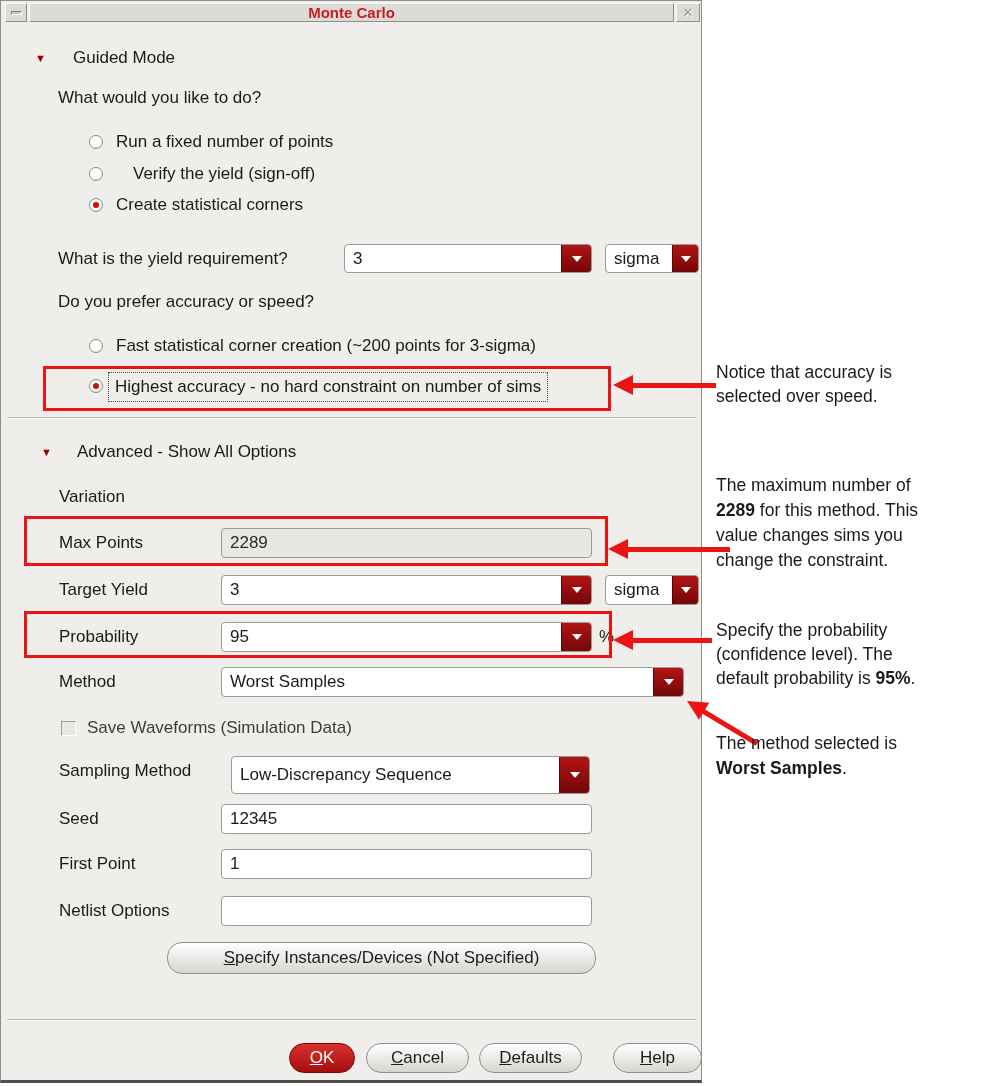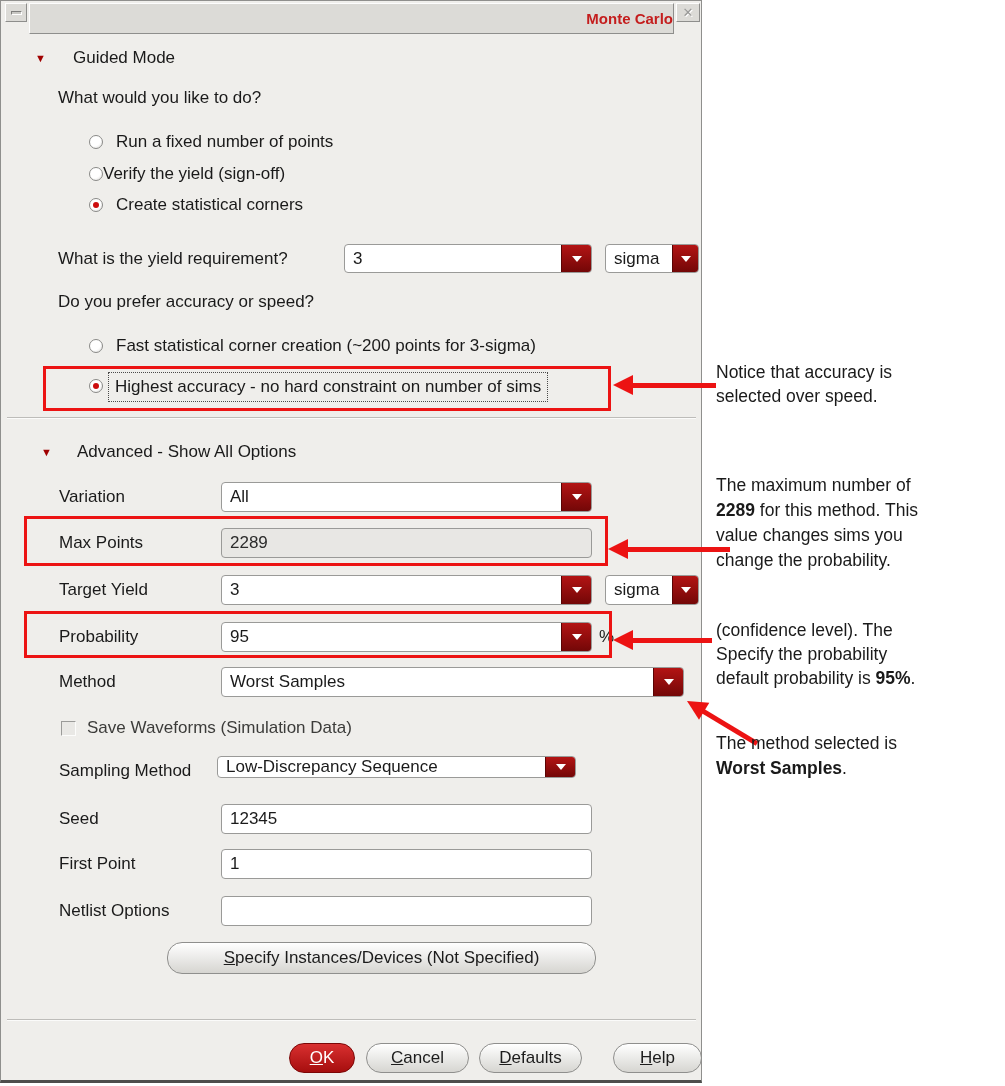--- a/index.html
+++ b/index.html
@@ -16,23 +16,23 @@
     border:1px solid #8f8f8d; border-bottom:3px solid #4e4e4c;
   }
   .titlebar-btn {
     position:absolute; top:2px; height:19px;
     background:#dcdbd7;
     border:1px solid; border-color:#fdfdfd #8e8e8c #8e8e8c #fdfdfd;
     display:flex; align-items:center; justify-content:center;
   }
   .btn-min { left:4px; width:22px; }
   .min-glyph { width:11px; height:4px; background:#c9c8c4; border:1px solid; border-color:#7e7e7c #ffffff #ffffff #7e7e7c; }
-  .title-panel { position:absolute; left:28px; top:2px; width:645px; height:31px;
+  .title-panel { position:absolute; left:28px; top:2px; width:645px; height:19px;
     background:#dcdbd7; border:1px solid; border-color:#fdfdfd #8e8e8c #8e8e8c #fdfdfd;
-    display:flex; align-items:center; justify-content:flex-end; }
+    display:flex; align-items:center; justify-content:center; }
   .title-text { color:#c41e1e; font-size:15px; font-weight:bold; }
   .btn-close { left:675px; width:24px; }
   .close-glyph { color:#9a9a98; font-size:13px; font-weight:bold; text-shadow:1px 1px 0 #ffffff; }
 
   
   .lbl { position:absolute; font-size:17px; line-height:20px; white-space:nowrap; }
   .sec-marker { position:absolute; color:#a00000; font-size:11px; line-height:14px; }
   .radio {
     position:absolute; width:14px; height:14px; border-radius:50%;
     background:radial-gradient(circle at 35% 30%, #ffffff 55%, #d8d7d4);
@@ -118,21 +118,21 @@
 
     <span class="sec-marker" style="left:34px; top:50px;">▼</span>
     <span class="lbl" style="left:72px; top:47px;">Guided Mode</span>
 
     <span class="lbl" style="left:57px; top:87px;">What would you like to do?</span>
 
     <span class="radio" style="left:88px; top:134px;"></span>
     <span class="lbl" style="left:115px; top:131px;">Run a fixed number of points</span>
 
     <span class="radio" style="left:88px; top:166px;"></span>
-    <span class="lbl" style="left:102px; top:163px;">Verify the yield (sign-off)</span>
+    <span class="lbl" style="left:132px; top:163px;">Verify the yield (sign-off)</span>
 
     <span class="radio sel" style="left:88px; top:197px;"></span>
     <span class="lbl" style="left:115px; top:194px;text-align:right;">Create statistical corners</span>
 
     <span class="lbl" style="left:57px; top:248px;">What is the yield requirement?</span>
     <div class="combo" style="left:343px; top:243px; width:248px; height:29px;">
       <span class="combo-text">3</span>
       <span class="combo-arrow">
           <span class="tri-down"></span>
         </span>
@@ -151,26 +151,20 @@
 
     <span class="radio sel" style="left:88px; top:378px;"></span>
     <span class="dotted-label" style="left:107px; top:371px;">Highest accuracy - no hard constraint on number of sims</span>
 
     <div class="sep" style="left:6px; top:416px; width:689px;"></div>
 
     <span class="sec-marker" style="left:40px; top:444px;">▼</span>
     <span class="lbl" style="left:76px; top:441px;">Advanced - Show All Options</span>
 
     <span class="lbl" style="left:58px; top:486px;">Variation</span>
-    <div class="combo" style="left:220px; top:481px; width:371px; height:30px;">
-      <span class="combo-text">All</span>
-      <span class="combo-arrow">
-          <span class="tri-down"></span>
-        </span>
-    </div>
 
     <span class="lbl" style="left:58px; top:532px;">Max Points</span>
     <div class="field disabled" style="left:220px; top:527px; width:371px; height:30px; line-height:28px;">2289</div>
 
     <span class="lbl" style="left:58px; top:579px;">Target Yield</span>
     <div class="combo" style="left:220px; top:574px; width:371px; height:30px;">
       <span class="combo-text">3</span>
       <span class="combo-arrow">
           <span class="tri-down"></span>
         </span>
@@ -196,21 +190,21 @@
       <span class="combo-text">Worst Samples</span>
       <span class="combo-arrow">
           <span class="tri-down"></span>
         </span>
     </div>
 
     <span class="checkbox" style="left:60px; top:720px;"></span>
     <span class="lbl" style="left:86px; top:717px; color:#3c3c3a;">Save Waveforms (Simulation Data)</span>
 
     <span class="lbl" style="left:58px; top:760px;">Sampling Method</span>
-    <div class="combo" style="left:216px; top:755px; width:359px; height:22px;justify-content:center;">
+    <div class="combo" style="left:230px; top:755px; width:359px; height:38px;justify-content:center;">
       <span class="combo-text">Low-Discrepancy Sequence</span>
       <span class="combo-arrow">
           <span class="tri-down"></span>
         </span>
     </div>
 
     <span class="lbl" style="left:58px; top:808px;">Seed</span>
     <input class="field" style="left: 220px; top: 803px; width: 371px; height: 30px;" value="12345">
 
     <span class="lbl" style="left:58px; top:853px;">First Point</span>
@@ -258,24 +252,24 @@
   </div>
 
   <div class="ann" style="left:716px; top:360px; line-height:24px;">
       <div>Notice that accuracy is</div>
       <div>selected over speed.</div>
     </div>
   <div class="ann" style="left:716px; top:465px; line-height:25px;margin-top:8px;">
       <div>The maximum number of</div>
       <div><b>2289</b> for this method. This</div>
       <div>value changes sims you</div>
-      <div>change the probability.</div>
+      <div>change the constraint.</div>
     </div>
   <div class="ann" style="left:716px; top:618px; line-height:24px;">
+      <div>Specify the probability</div>
       <div>(confidence level). The</div>
-      <div>Specify the probability</div>
       <div>default probability is <b>95%</b>.</div>
     </div>
   <div class="ann" style="left:716px; top:731px; line-height:25px;">
       <div>The method selected is</div>
       <div><b>Worst Samples</b>.</div>
     </div>
 </div>
 
 </body></html>

